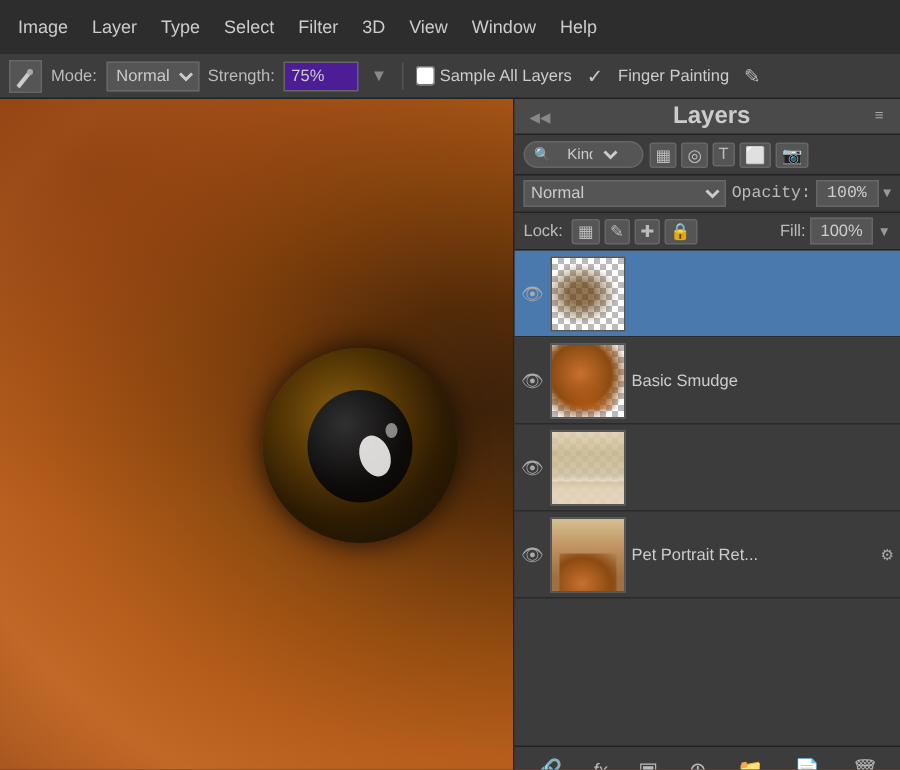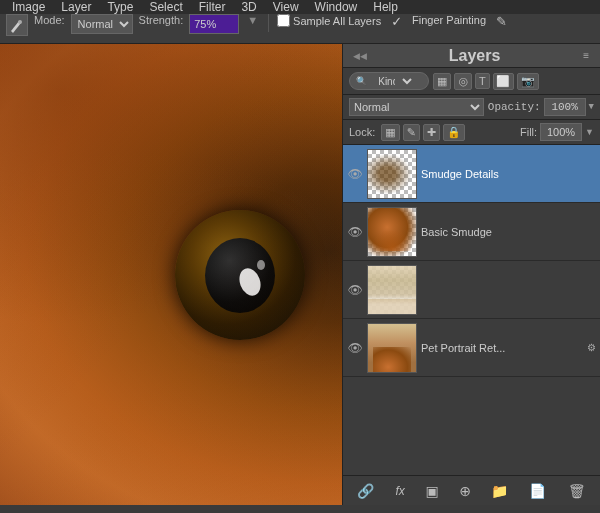--- a/index.html
+++ b/index.html
@@ -8,39 +8,39 @@
       height: 513px;
       overflow: hidden;
       font-family: Arial, sans-serif;
       font-size: 11px;
       background: #3a3a3a;
     }
 
     
     #menu-bar {
       background: #2d2d2d;
-      height: 14px;
+      height: 36px;
       display: flex;
       align-items: center;
       padding: 0 4px;
       color: #ccc;
       font-size: 12px;
     }
     .menu-item {
       padding: 2px 8px;
       cursor: pointer;
       color: #ccc;
     }
 
     
     #toolbar {
       background: #3d3d3d;
       height: 30px;
       display: flex;
-      align-items: flex-start;
+      align-items: center;
       padding: 0 6px;
       gap: 6px;
       border-bottom: 1px solid #222;
     }
     .tool-icon {
       width: 22px;
       height: 22px;
       background: #555;
       border: 1px solid #666;
       display: flex;
@@ -522,21 +522,20 @@
     </div>
 
     <div id="layers-list">
 
       <div class="layer-item active">
         <span class="layer-visibility">👁</span>
         <div class="layer-thumb">
           <div class="thumb-checkerboard"></div>
           <div class="thumb-smudge-details"></div>
         </div>
-        <span class="layer-name">Smudge Details</span>
       </div>
 
       <div class="layer-item">
         <span class="layer-visibility">👁</span>
         <div class="layer-thumb">
           <div class="thumb-checkerboard"></div>
           <div class="thumb-basic-smudge" style="background:radial-gradient(ellipse at 40% 40%,#c87030 0%,#8b4a10 50%,rgba(0,0,0,0) 80%);opacity:1;"></div>
 
           <div style="position:absolute;bottom:5px;left:5px;right:5px;height:20px;background:radial-gradient(ellipse at 50% 90%,rgba(180,90,20,0.8) 0%,transparent 80%);"></div>
         </div>

